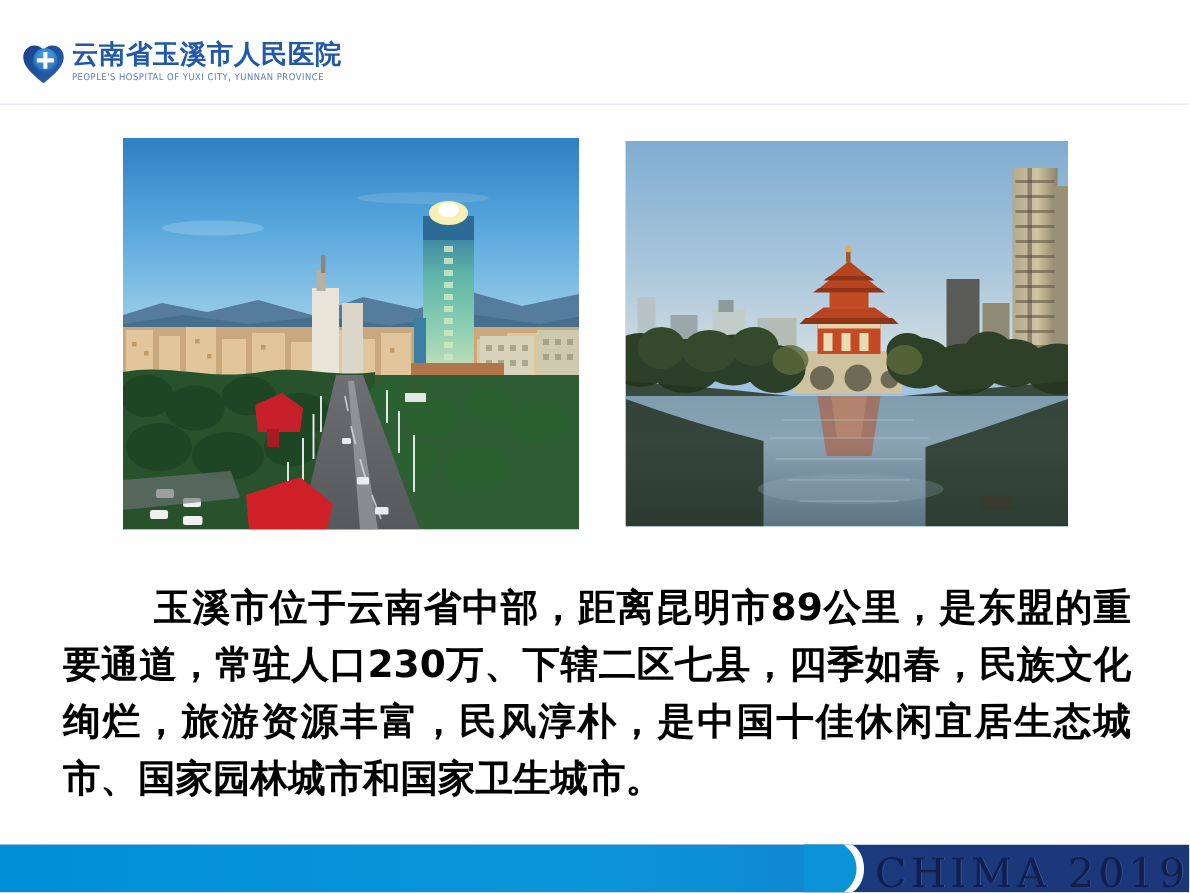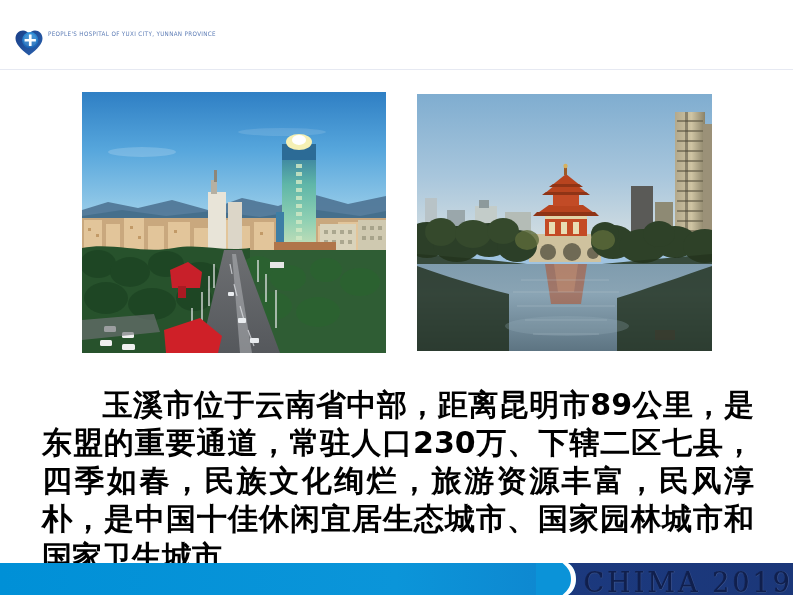--- a/index.html
+++ b/index.html
@@ -100,21 +100,21 @@
   .photo-right {
     left: 417px; top: 94px;
     width: 295px; height: 257px;
   }
 
   
   .body-text {
     position: absolute;
     left: 42px; top: 386px;
     width: 712px;
-    font-size: 30px;
+    font-size: 25px;
     font-weight: 700;
     line-height: 38px;
     color: #000000;
     letter-spacing: 0px;
     text-align: justify;
     text-justify: inter-character;
     font-family: "DejaVu Sans", "Liberation Sans", sans-serif;
   }
   .body-text .indent { display: inline-block; width: 60px; }
 
@@ -186,20 +186,21 @@
         <path d="M15 27.5 C6 20.5 1.5 15.5 1.5 10.2 C1.5 5.6 4.9 2.4 9.0 2.4 C11.6 2.4 13.7 3.7 15 5.6 C16.3 3.7 18.4 2.4 21.0 2.4 C25.1 2.4 28.5 5.6 28.5 10.2 C28.5 15.5 24 20.5 15 27.5 Z" fill="url(#hgrad)"></path>
         <circle cx="16.2" cy="12.2" r="8.1" fill="url(#cgrad)"></circle>
         <circle cx="16.2" cy="12.2" r="6.6" fill="#ffffff" opacity="0.12"></circle>
         <rect x="14.9" y="6.6" width="2.7" height="11.3" fill="#ffffff" rx="0.3"></rect>
         <rect x="10.6" y="10.9" width="11.3" height="2.7" fill="#ffffff" rx="0.3"></rect>
       </svg>
     </div>
 
     <div class="logo-names">
       <div class="name-cn-block">
+        <div class="name-cn">云南省玉溪市人民医院</div>
         <div class="name-en">PEOPLE'S HOSPITAL OF YUXI CITY, YUNNAN PROVINCE</div>
       </div>
     </div>
 
   </div>
 
   <div class="header-rule"></div>
 </div>
 
 <div class="photo photo-left">

